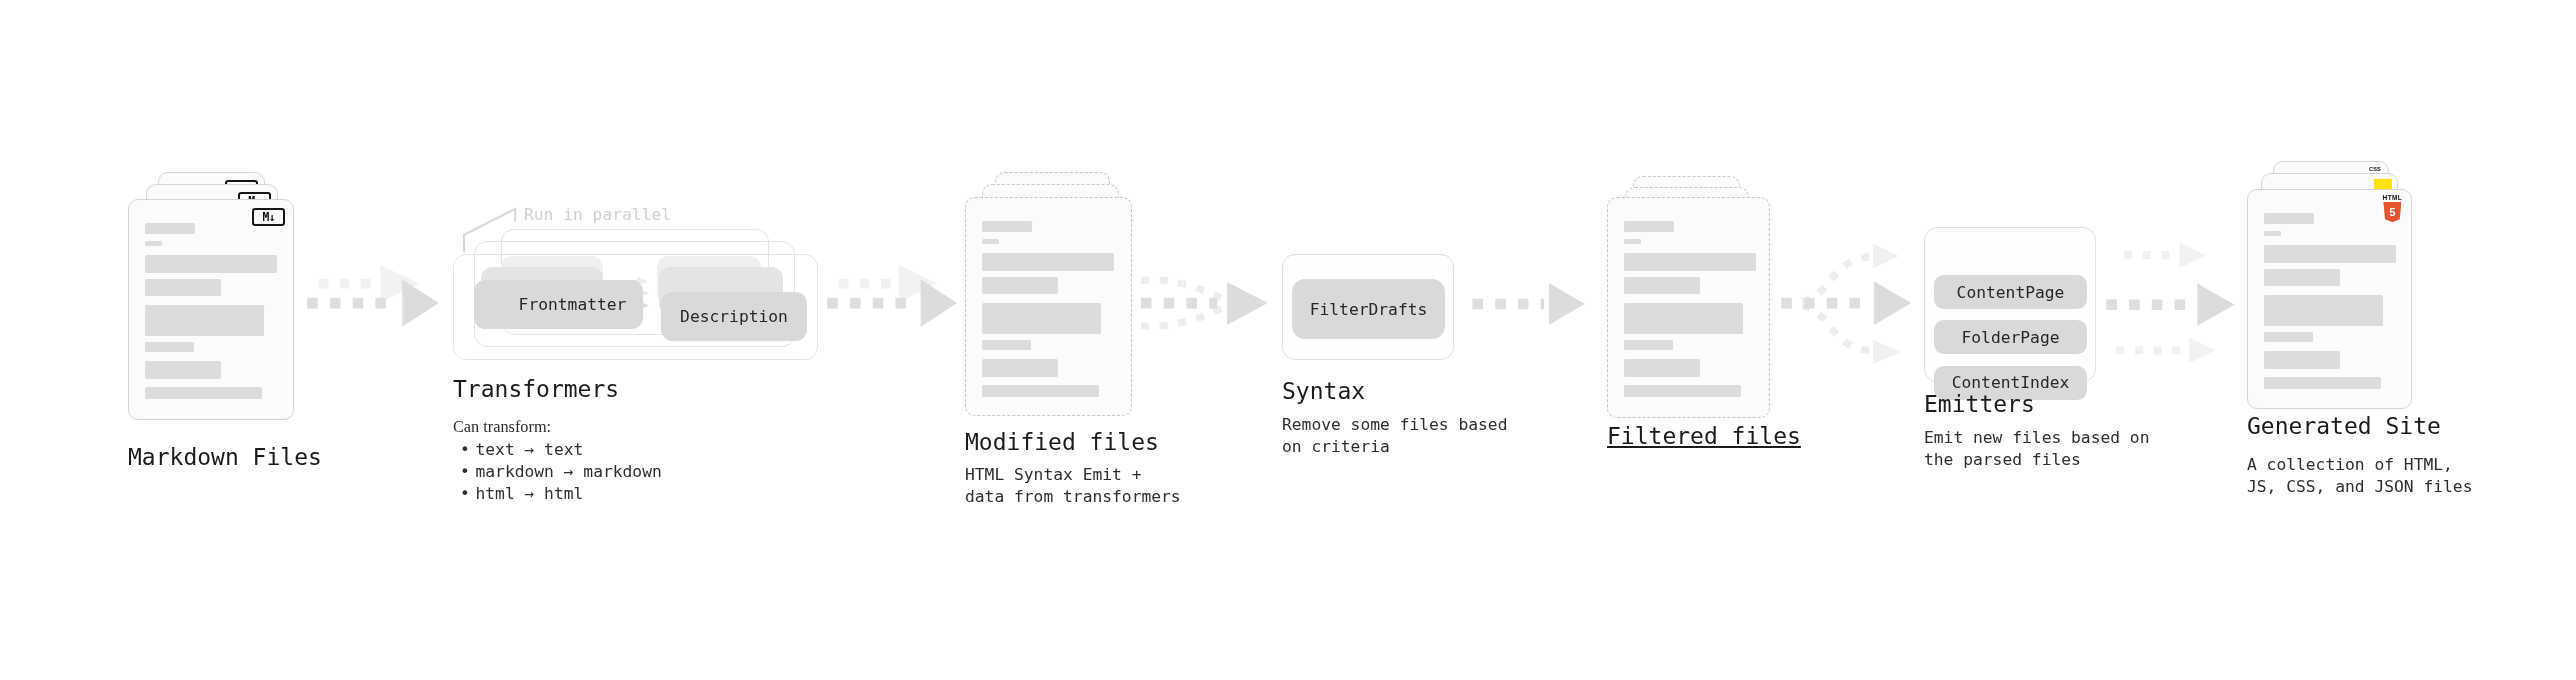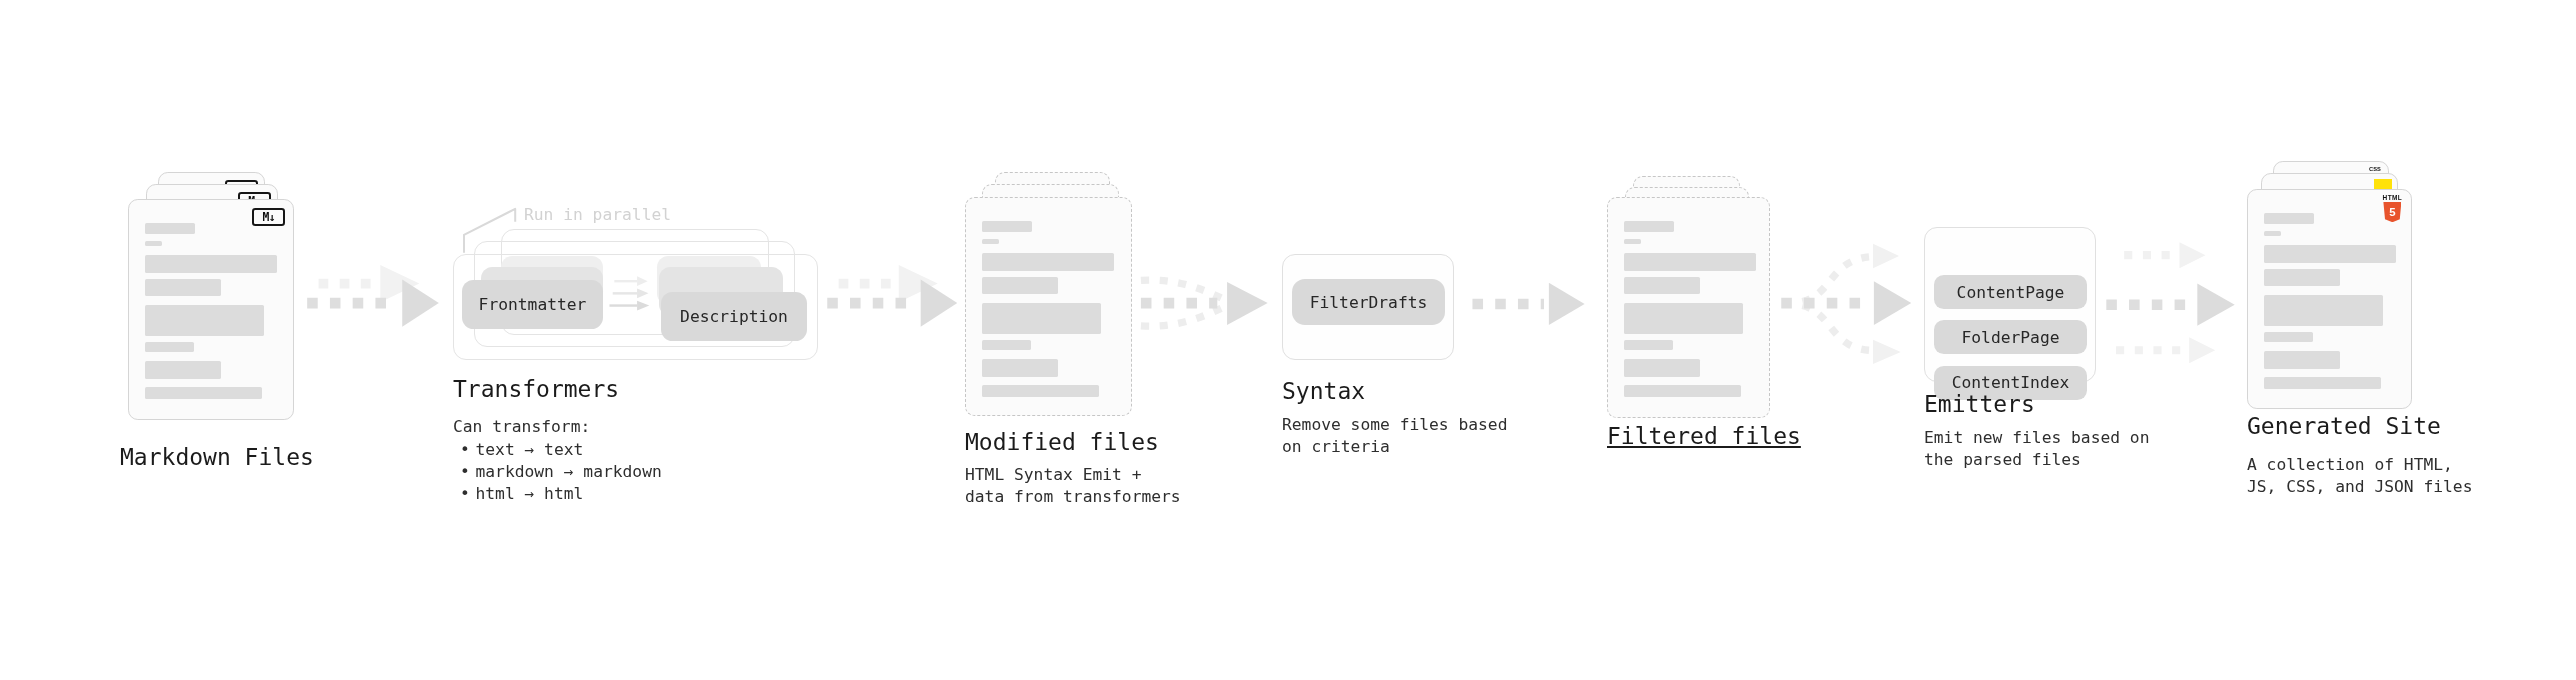--- a/index.html
+++ b/index.html
@@ -120,39 +120,39 @@
       <i class="b1"></i>
         <i class="b2"></i>
         <i class="b3"></i>
         <i class="b4"></i>
         <i class="b5"></i>
         <i class="b6"></i>
         <i class="b7"></i>
         <i class="b8"></i>
     </div>
   </div>
-  <div class="heading" style="left:120px;top:445px;">Markdown Files</div>
+  <div class="heading" style="left:128px;top:445px;">Markdown Files</div>
 </div>
 
 <div>
   <div class="outline" style="left:501px;top:229px;width:268px;height:106px;"></div>
   <div class="outline" style="left:474px;top:241px;width:321px;height:106px;"></div>
   <div class="outline" style="left:453px;top:254px;width:365px;height:106px;"></div>
 
   <div class="ghost lv2" style="left:501px;top:256px;width:102px;height:49px;"></div>
   <div class="ghost lv1" style="left:481px;top:267px;width:122px;height:49px;"></div>
-  <div class="pill" style="left:462px;top:280px;width:141px;height:49px;">Frontmatter</div>
+  <div class="pill" style="left:474px;top:280px;width:141px;height:49px;padding-left:28px;">Frontmatter</div>
 
   <div class="ghost lv2" style="left:657px;top:256px;width:104px;height:49px;"></div>
   <div class="ghost lv1" style="left:659px;top:267px;width:124px;height:49px;"></div>
   <div class="pill" style="left:661px;top:292px;width:146px;height:49px;">Description</div>
 
   <div class="annotation" style="left:524px;top:205px;">Run in parallel</div>
   <div class="heading" style="left:453px;top:377px;">Transformers</div>
-  <div class="desc" style="left:453px;top:416px;">Can transform:</div>
+  <div class="desc" style="left:453px;top:416px;font-family:Liberation Serif, serif;">Can transform:</div>
   <div class="bullets" style="left:460px;top:439px;">
       <div class="bullet-line">
       <span class="marker">•</span>
       <span>text → text</span>
     </div>
       <div class="bullet-line">
       <span class="marker">•</span>
       <span>markdown → markdown</span>
     </div>
       <div class="bullet-line">
@@ -179,21 +179,21 @@
   </div>
   <div class="heading" style="left:965px;top:430px;">Modified files</div>
   <div class="desc" style="left:965px;top:464px;">
       <div>HTML Syntax Emit +</div>
       <div>data from transformers</div>
     </div>
 </div>
 
 <div>
   <div class="box" style="left:1282px;top:254px;width:172px;height:106px;"></div>
-  <div class="pill" style="left:1292px;top:279px;width:153px;height:46px;border-radius:13px;">FilterDrafts</div>
+  <div class="pill" style="left:1292px;top:279px;width:153px;height:60px;border-radius:13px;">FilterDrafts</div>
   <div class="heading" style="left:1282px;top:379px;">Syntax</div>
   <div class="desc" style="left:1282px;top:414px;">
       <div>Remove some files based</div>
       <div>on criteria</div>
     </div>
 </div>
 
 <div>
   <div class="doc dashed" style="left:1633px;top:176px;width:107px;height:49px;"></div>
   <div class="doc dashed" style="left:1625px;top:187px;width:124px;height:49px;"></div>

